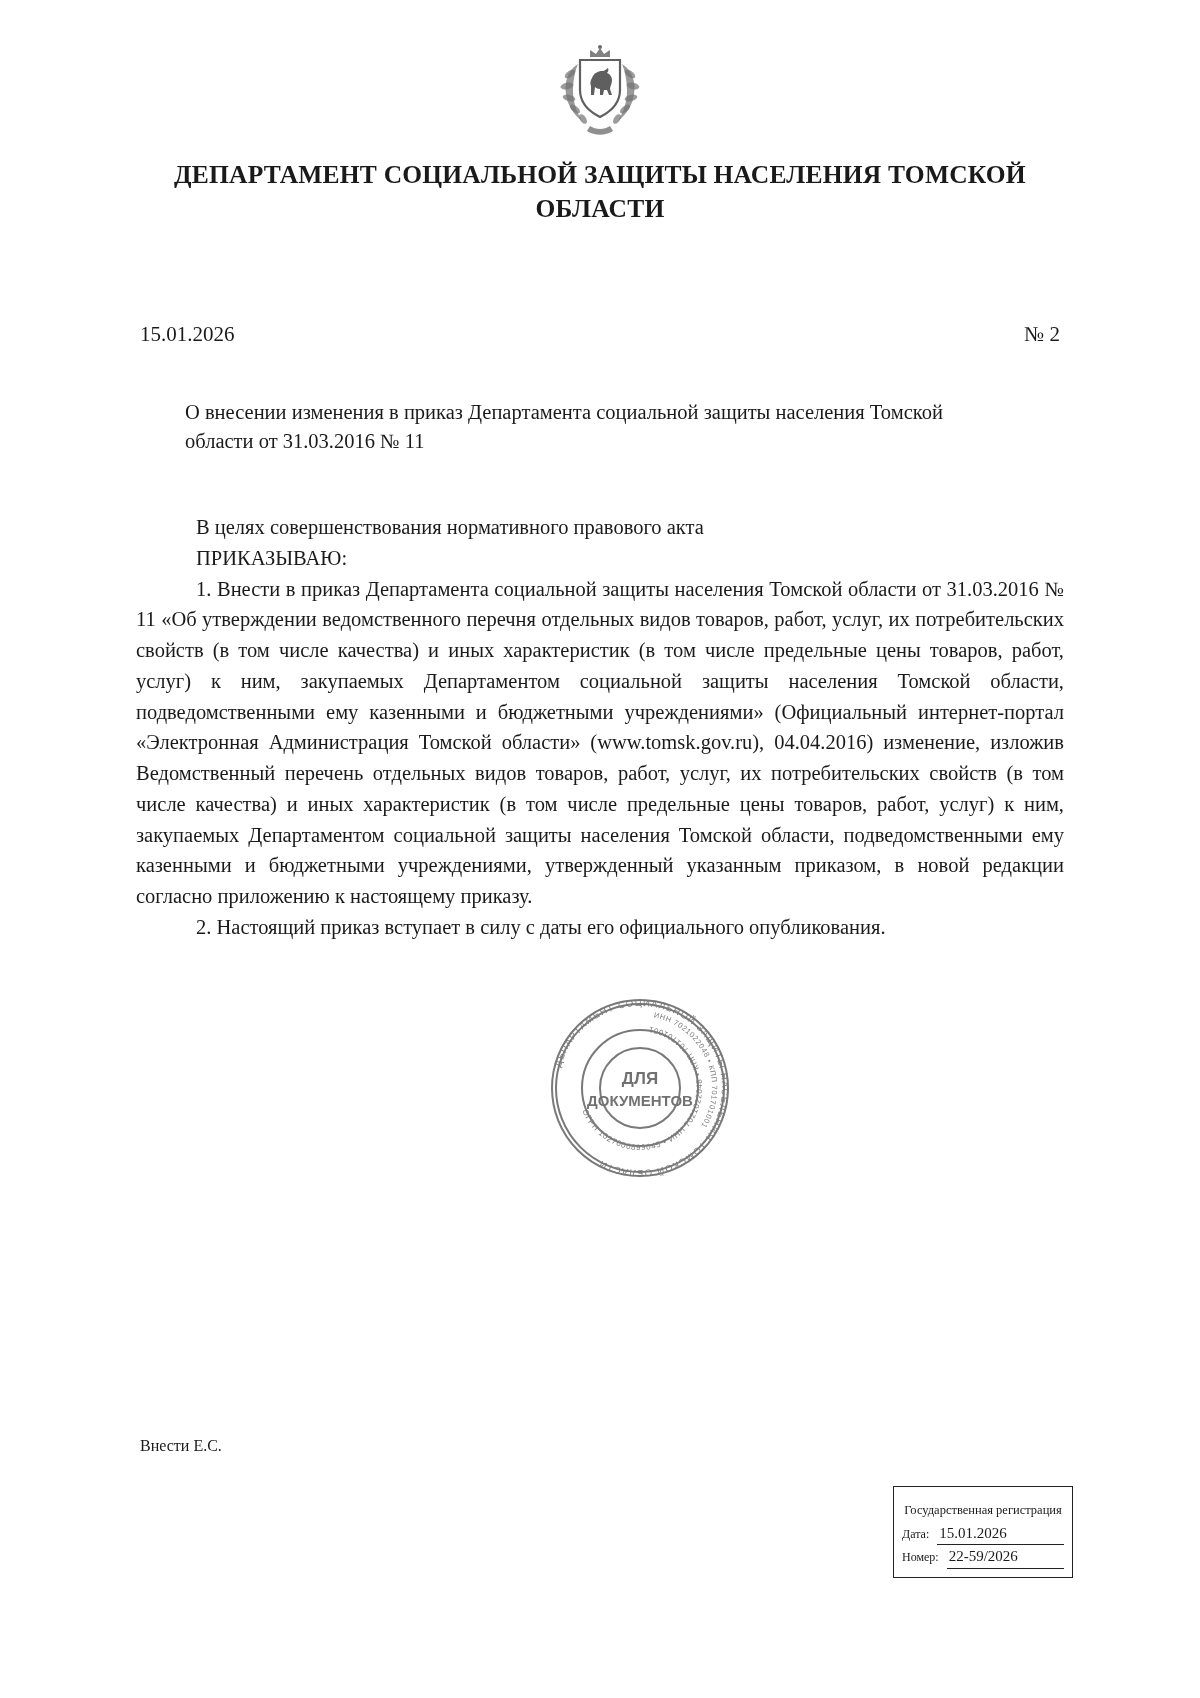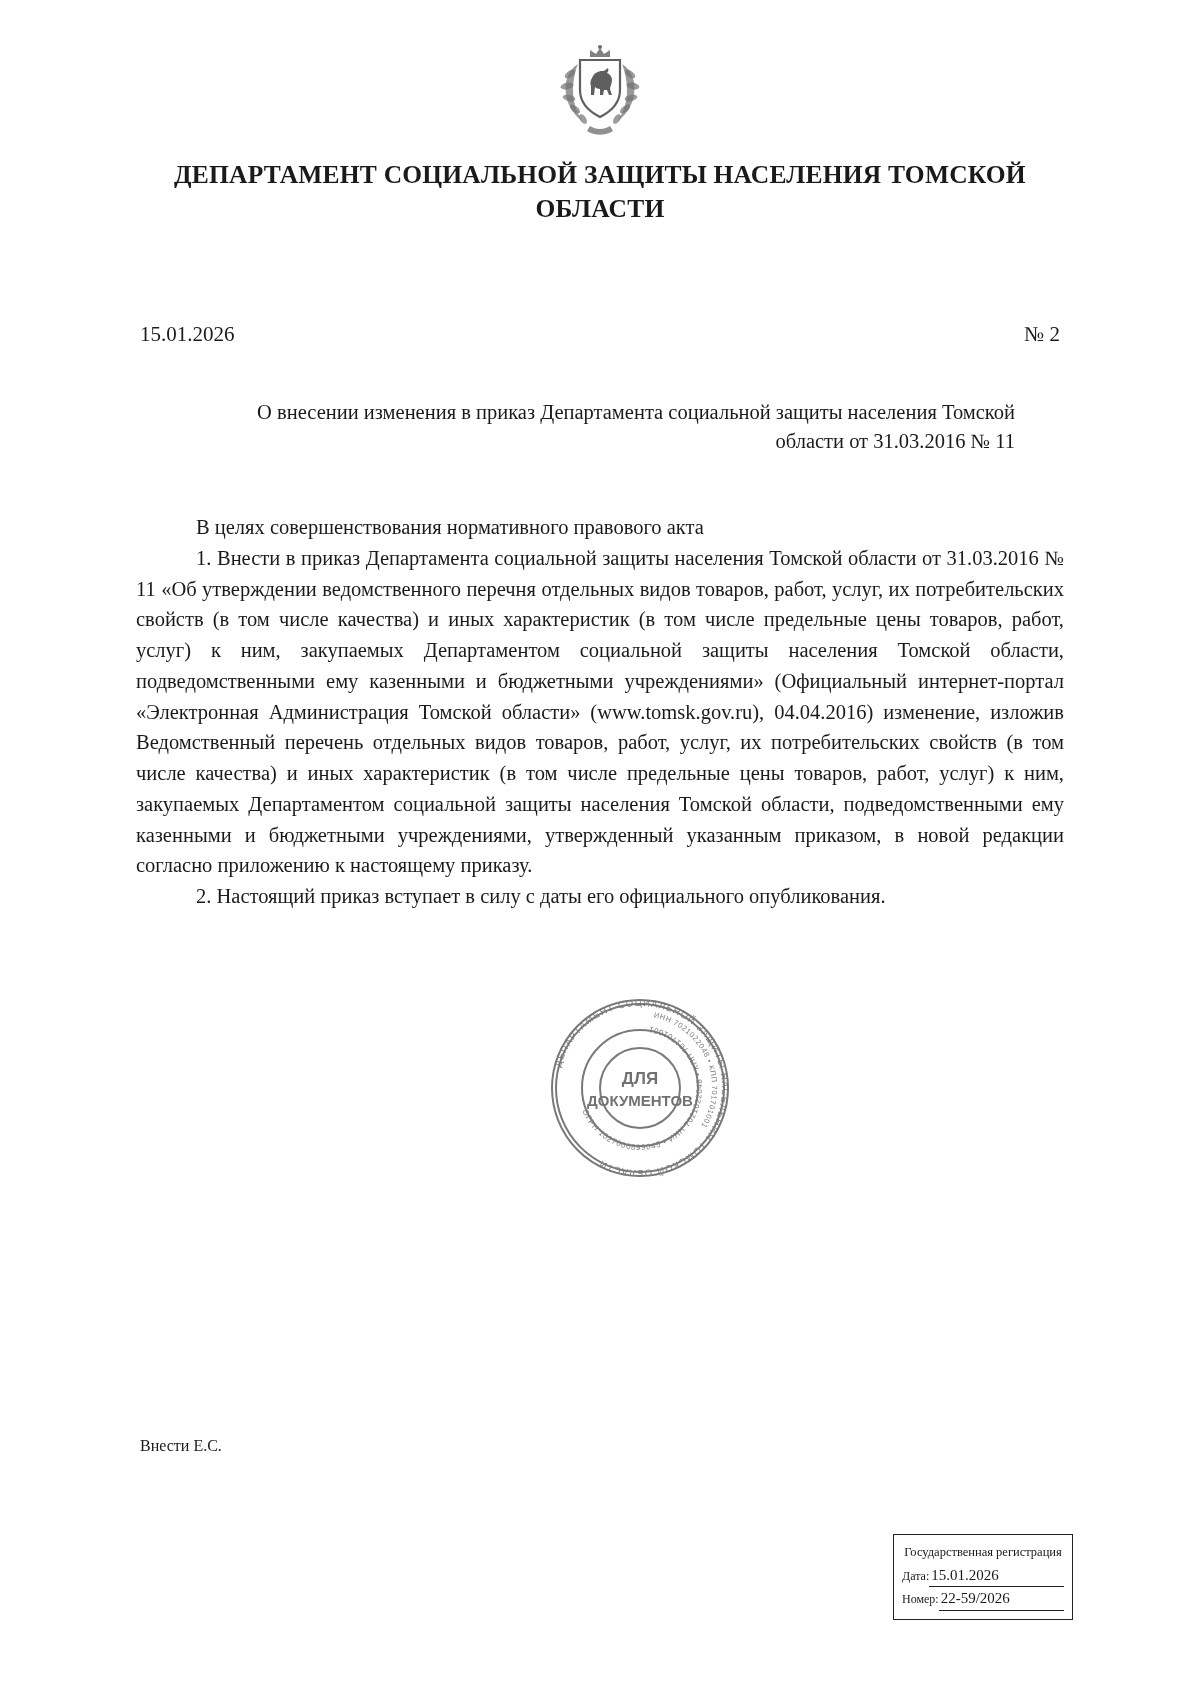--- a/index.html
+++ b/index.html
@@ -72,21 +72,21 @@
     align-items: baseline;
     font-size: 21px;
   }
 
   
   .subject {
     position: absolute;
     top: 398px;
     left: 185px;
     width: 830px;
-    text-align: right;
+    text-align: left;
     font-size: 20.5px;
     line-height: 1.42;
   }
 
   
   .body-block {
     position: absolute;
     top: 512px;
     left: 136px;
     width: 928px;
@@ -134,35 +134,34 @@
     font-size: 16px;
   }
 
   
   .reg-box {
     position: absolute;
     top: 1486px;
     left: 893px;
     width: 180px;
     border: 1.4px solid #222;
-    padding: 8px 8px 8px 8px;
+    padding: 14px 8px 8px 8px;
     box-sizing: border-box;
     font-size: 12.5px;
     line-height: 1.5;
-    margin-top: 48px;
   }
   .reg-title {
     text-align: center;
     font-size: 12.5px;
     margin-bottom: 2px;
   }
   .reg-line {
     display: flex;
     align-items: baseline;
-    gap: 0;
+    gap: 8px;
     white-space: nowrap;
   }
   .reg-label { font-size: 12px; }
   .reg-value {
     font-size: 15px;
     border-bottom: 1.2px solid #222;
     flex: 1;
     padding-left: 2px;
   }
 </style>
@@ -209,20 +208,21 @@
 
   <div class="meta-row">
     <span>15.01.2026</span>
     <span>№ 2</span>
   </div>
 
   <div class="subject">О внесении изменения в приказ Департамента социальной защиты населения Томской области от 31.03.2016 № 11</div>
 
   <div class="body-block">
     <p class="noindent">В целях совершенствования нормативного правового акта</p>
+    <p class="cmd">ПРИКАЗЫВАЮ:</p>
     <p>1. Внести в приказ Департамента  социальной защиты населения Томской области от 31.03.2016 № 11 «Об утверждении ведомственного перечня отдельных видов товаров, работ, услуг, их потребительских свойств (в том числе качества) и иных характеристик (в том числе предельные цены товаров, работ, услуг) к ним, закупаемых Департаментом социальной защиты населения Томской области, подведомственными ему казенными и бюджетными учреждениями» (Официальный интернет-портал «Электронная Администрация Томской области» (www.tomsk.gov.ru), 04.04.2016) изменение, изложив  Ведомственный перечень отдельных видов товаров, работ, услуг, их потребительских свойств (в том числе качества) и иных характеристик (в том числе предельные цены товаров, работ, услуг) к ним, закупаемых Департаментом социальной защиты населения Томской области, подведомственными ему казенными и бюджетными учреждениями, утвержденный указанным приказом, в новой редакции  согласно приложению к настоящему приказу.</p>
     <p>2. Настоящий приказ вступает в силу с даты его официального опубликования.</p>
   </div>
 
   <svg class="stamp" viewBox="0 0 200 200">
     <defs>
       <path id="outerArc" d="M100,100 m-82,0 a82,82 0 1,1 164,0 a82,82 0 1,1 -164,0"></path>
       <path id="innerArc" d="M100,100 m-62,0 a62,62 0 1,0 124,0 a62,62 0 1,0 -124,0"></path>
       <path id="midArc" d="M100,100 m-72,0 a72,72 0 1,1 144,0 a72,72 0 1,1 -144,0"></path>
     </defs>

